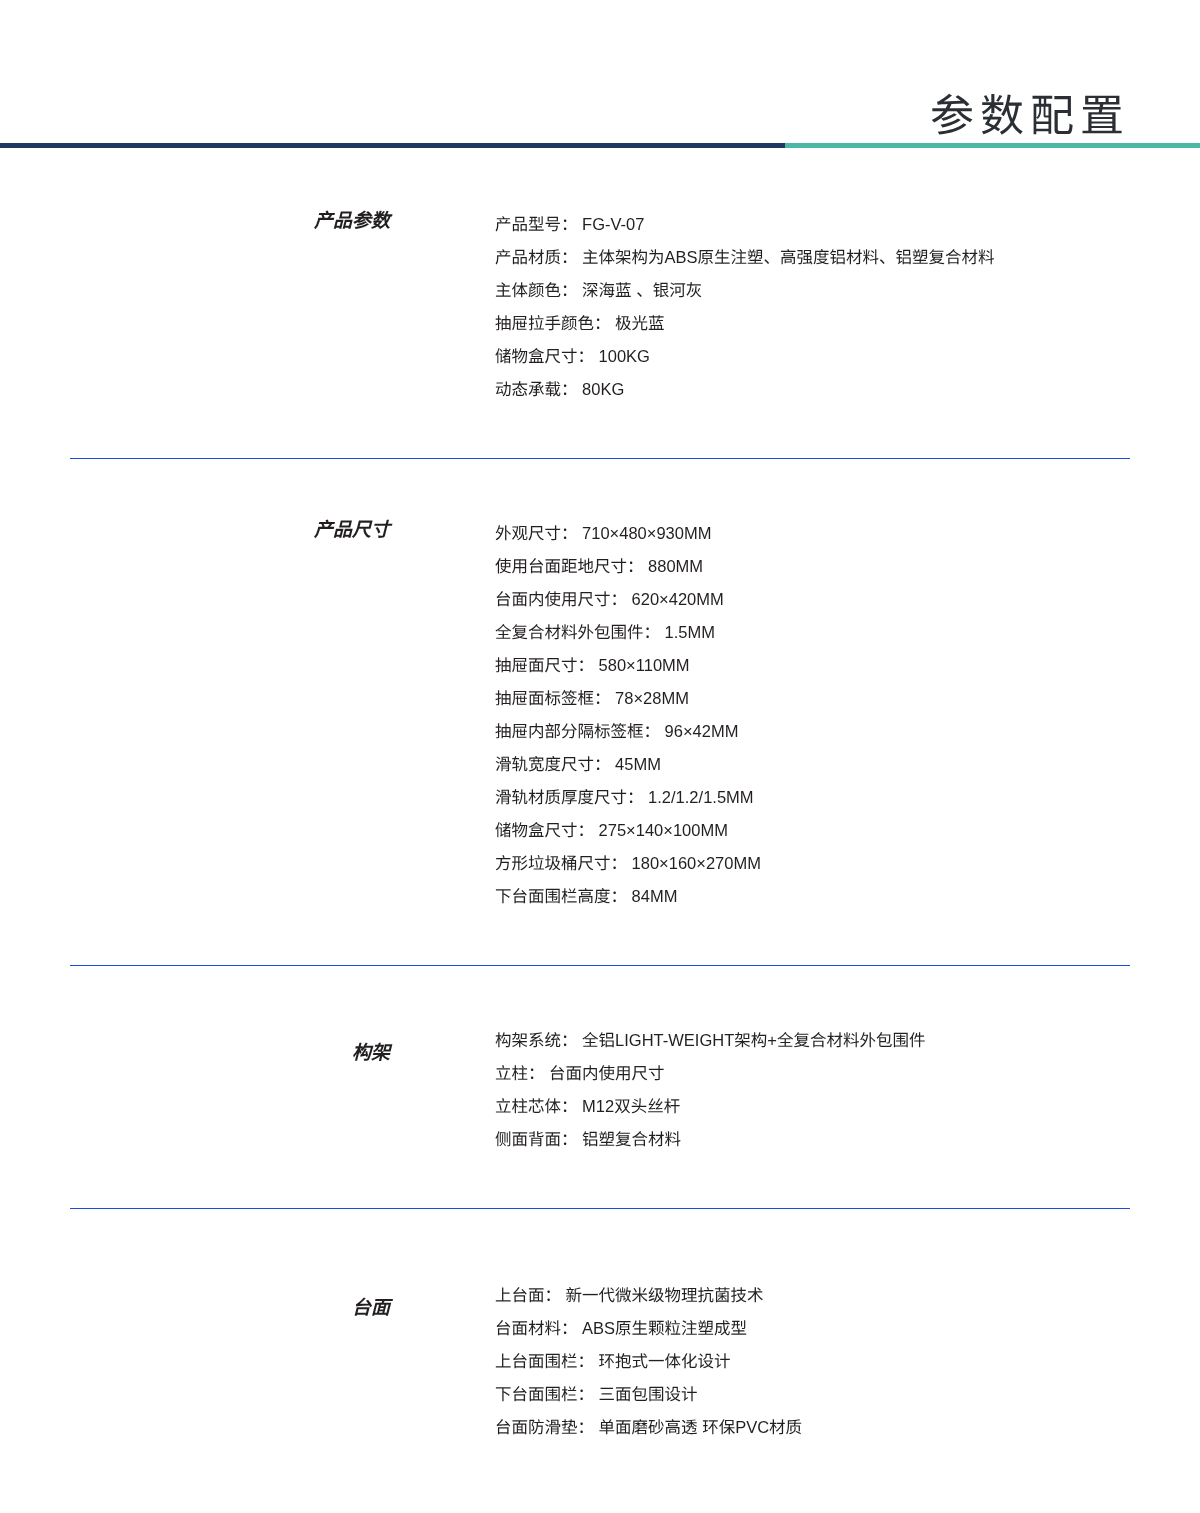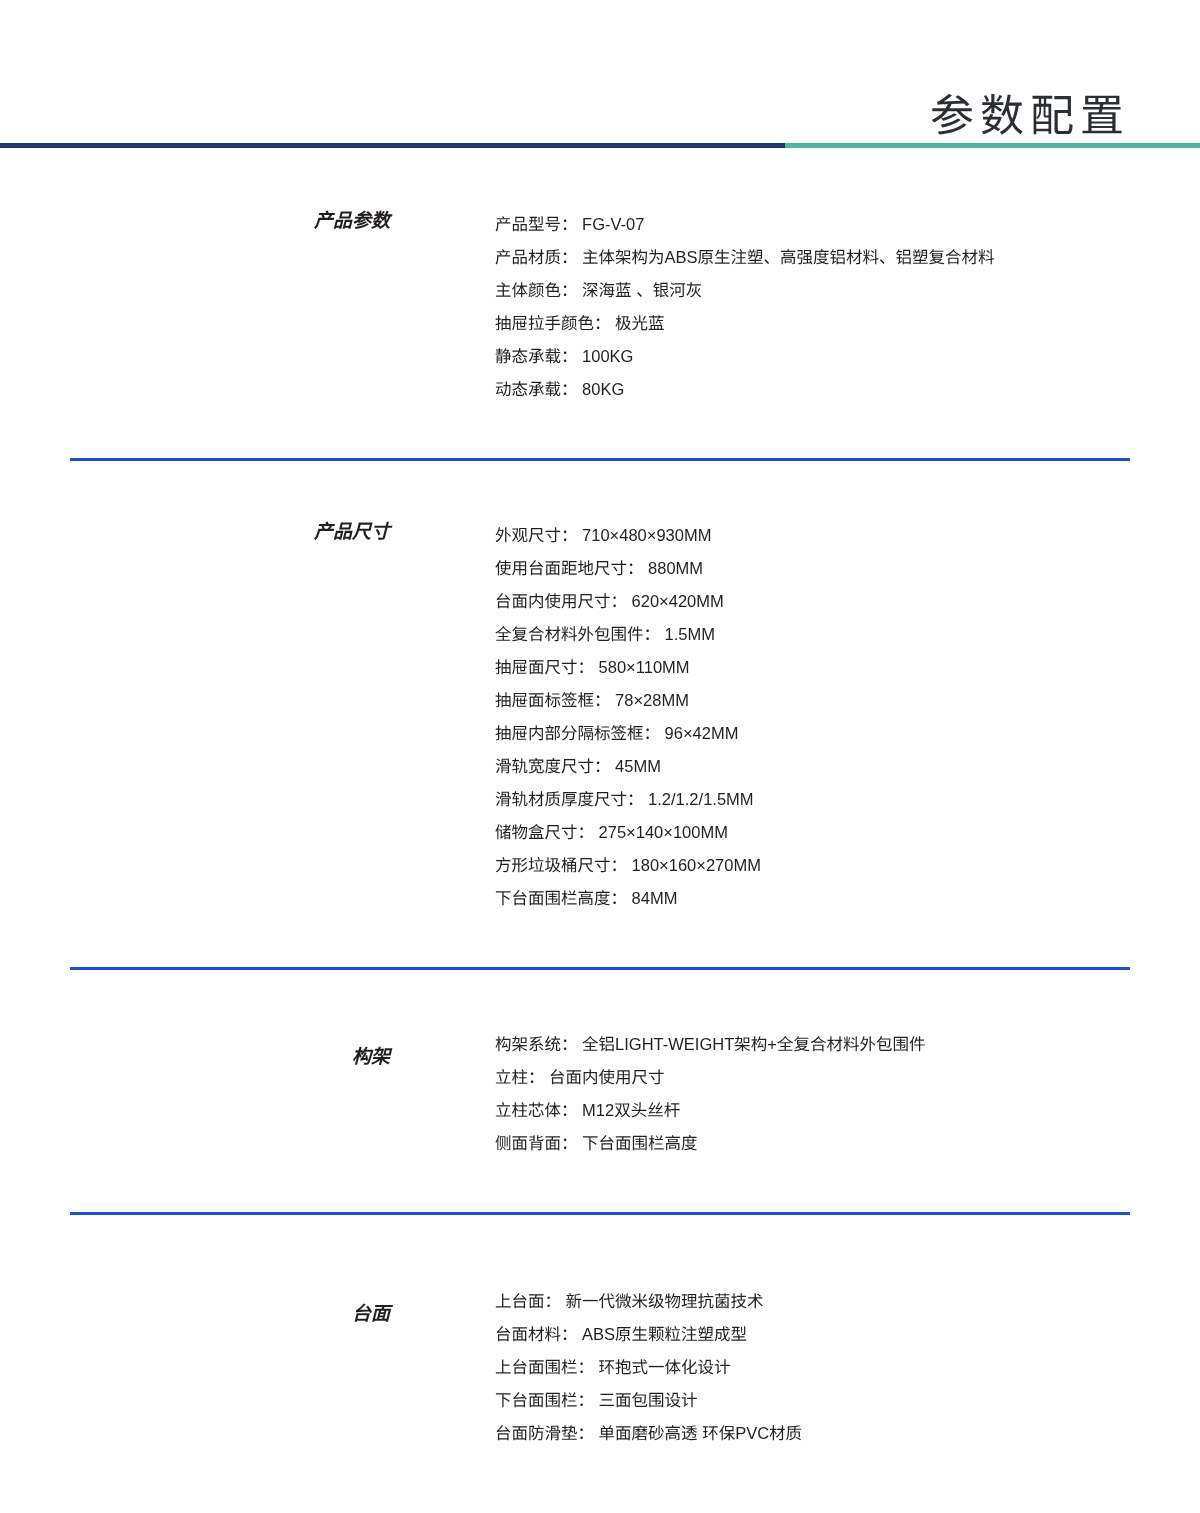--- a/index.html
+++ b/index.html
@@ -65,21 +65,21 @@
   }
 
   .section {
     display: flex;
     align-items: flex-start;
     padding-top: 58px;
     padding-bottom: 52px;
     position: relative;
   }
   .section + .section {
-    border-top: 3px solid #1d4ed8;
+    border-top: 1px solid #1d4ed8;
   }
 
   .section-label {
     width: 360px;
     box-sizing: border-box;
     padding-right: 40px;
     text-align: right;
     font-size: 19px;
     font-weight: 700;
     color: #231f20;
@@ -123,21 +123,21 @@
 
   <div class="content">
 
     <div class="section sec-params">
       <div class="section-label">产品参数</div>
       <div class="section-body">
         <div class="spec-line">产品型号：  FG-V-07</div>
         <div class="spec-line">产品材质：  主体架构为ABS原生注塑、高强度铝材料、铝塑复合材料</div>
         <div class="spec-line">主体颜色：  深海蓝 、银河灰</div>
         <div class="spec-line">抽屉拉手颜色：  极光蓝</div>
-        <div class="spec-line">静态承载：  100KG</div>
+        <div class="spec-line">储物盒尺寸：  100KG</div>
         <div class="spec-line">动态承载：  80KG</div>
       </div>
     </div>
 
     <div class="section sec-size">
       <div class="section-label">产品尺寸</div>
       <div class="section-body">
         <div class="spec-line">外观尺寸：  710×480×930MM</div>
         <div class="spec-line">使用台面距地尺寸：  880MM</div>
         <div class="spec-line">台面内使用尺寸：  620×420MM</div>
@@ -152,21 +152,21 @@
         <div class="spec-line">下台面围栏高度：  84MM</div>
       </div>
     </div>
 
     <div class="section sec-frame">
       <div class="section-label">构架</div>
       <div class="section-body">
         <div class="spec-line">构架系统：  全铝LIGHT-WEIGHT架构+全复合材料外包围件</div>
         <div class="spec-line">立柱：  台面内使用尺寸</div>
         <div class="spec-line">立柱芯体：  M12双头丝杆</div>
-        <div class="spec-line">侧面背面：  下台面围栏高度</div>
+        <div class="spec-line">侧面背面：  铝塑复合材料</div>
       </div>
     </div>
 
     <div class="section sec-top">
       <div class="section-label">台面</div>
       <div class="section-body">
         <div class="spec-line">上台面：  新一代微米级物理抗菌技术</div>
         <div class="spec-line">台面材料：  ABS原生颗粒注塑成型</div>
         <div class="spec-line">上台面围栏：  环抱式一体化设计</div>
         <div class="spec-line">下台面围栏：  三面包围设计</div>

